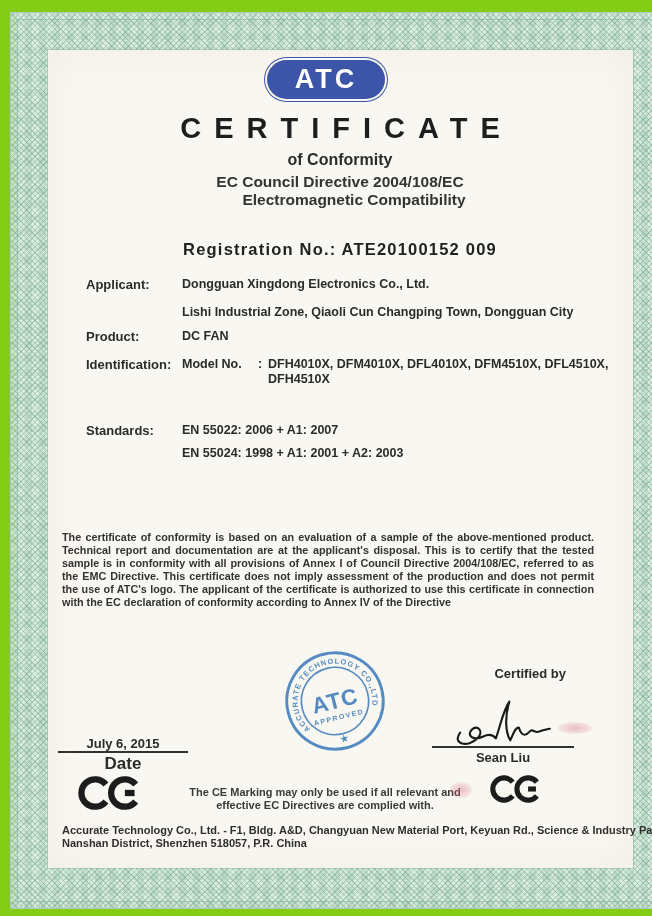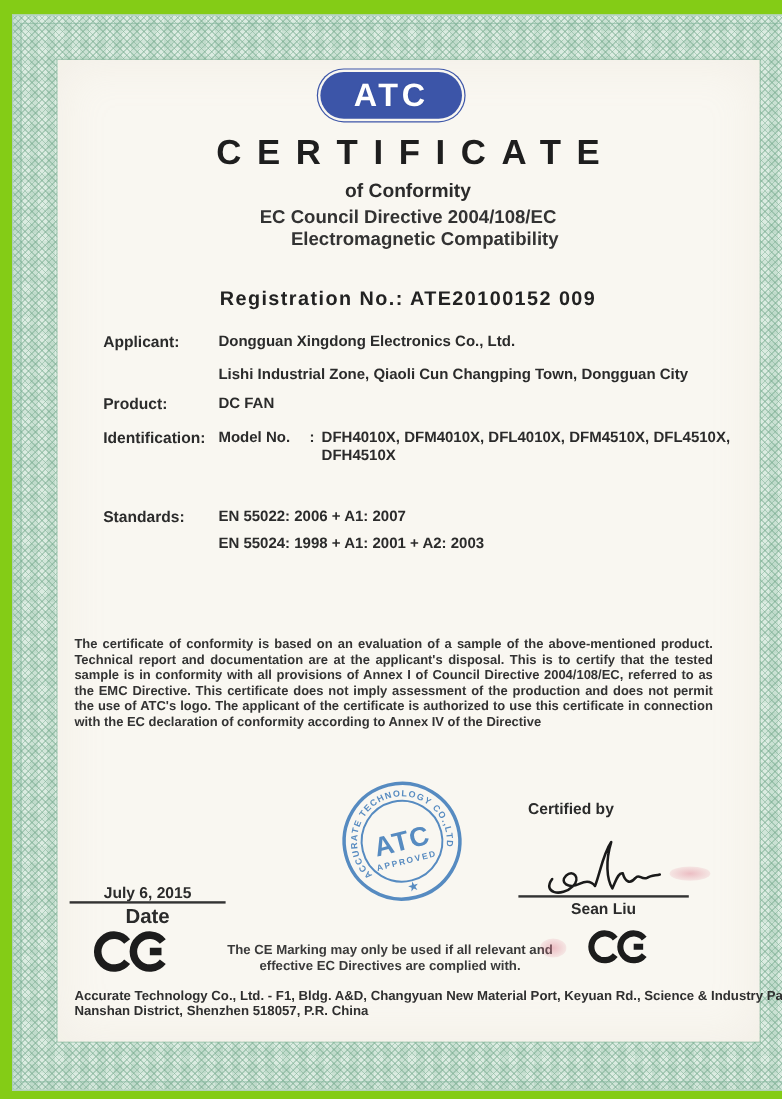--- a/index.html
+++ b/index.html
@@ -91,21 +91,21 @@
     <circle cx="65" cy="65" r="58" fill="none" stroke="#4a86c8" stroke-width="3.5"></circle>
     <circle cx="65" cy="65" r="40.5" fill="none" stroke="#4a86c8" stroke-width="2"></circle>
     <text font-size="9" font-weight="bold" fill="#4a86c8" letter-spacing="1.2">
       <textPath href="#ringPath">ACCURATE TECHNOLOGY CO.,LTD</textPath>
     </text>
     <text x="65" y="116" text-anchor="middle" font-size="13" fill="#4a86c8">★</text>
     <text x="65" y="74" text-anchor="middle" font-size="27" font-weight="bold" fill="#4a86c8" letter-spacing="1">ATC</text>
     <text x="65" y="88" text-anchor="middle" font-size="8.5" font-weight="bold" fill="#4a86c8" letter-spacing="1.8">APPROVED</text>
   </svg>
 
-  <div class="abs b" style="left:440px;top:666px;width:142px;text-align:left;font-size:13px">Certified by</div>
+  <div class="abs b" style="left:424px;top:666px;width:142px;text-align:right;font-size:13px">Certified by</div>
   <svg class="abs" style="left:438px;top:694px" width="134" height="54" viewBox="0 0 105 56">
     <path d="M6 40 C-3 52 14 56 24 46 C31 39 24 31 18 37 C12 43 20 49 30 44 C36 41 40 42 43 46 C47 36 50 18 57 8 C52 24 53 40 58 48 C61 42 63 34 67 35 C69 42 73 45 78 39 C81 35 83 41 88 39 C91 37 95 37 99 36" fill="none" stroke="#1a1a1a" stroke-width="2.2" stroke-linecap="round" stroke-linejoin="round"></path>
   </svg>
   <div class="abs smudge" style="left:558px;top:722px;width:34px;height:12px"></div>
   <div class="abs sig-line"></div>
   <div class="abs b" style="left:432px;top:750px;width:142px;text-align:center;font-size:13px">Sean Liu</div>
 
   <div class="abs b" style="left:58px;top:736px;width:130px;text-align:center;font-size:13px">July 6, 2015</div>
   <div class="abs date-line"></div>
   <div class="abs b" style="left:58px;top:754px;width:130px;text-align:center;font-size:17px">Date</div>

